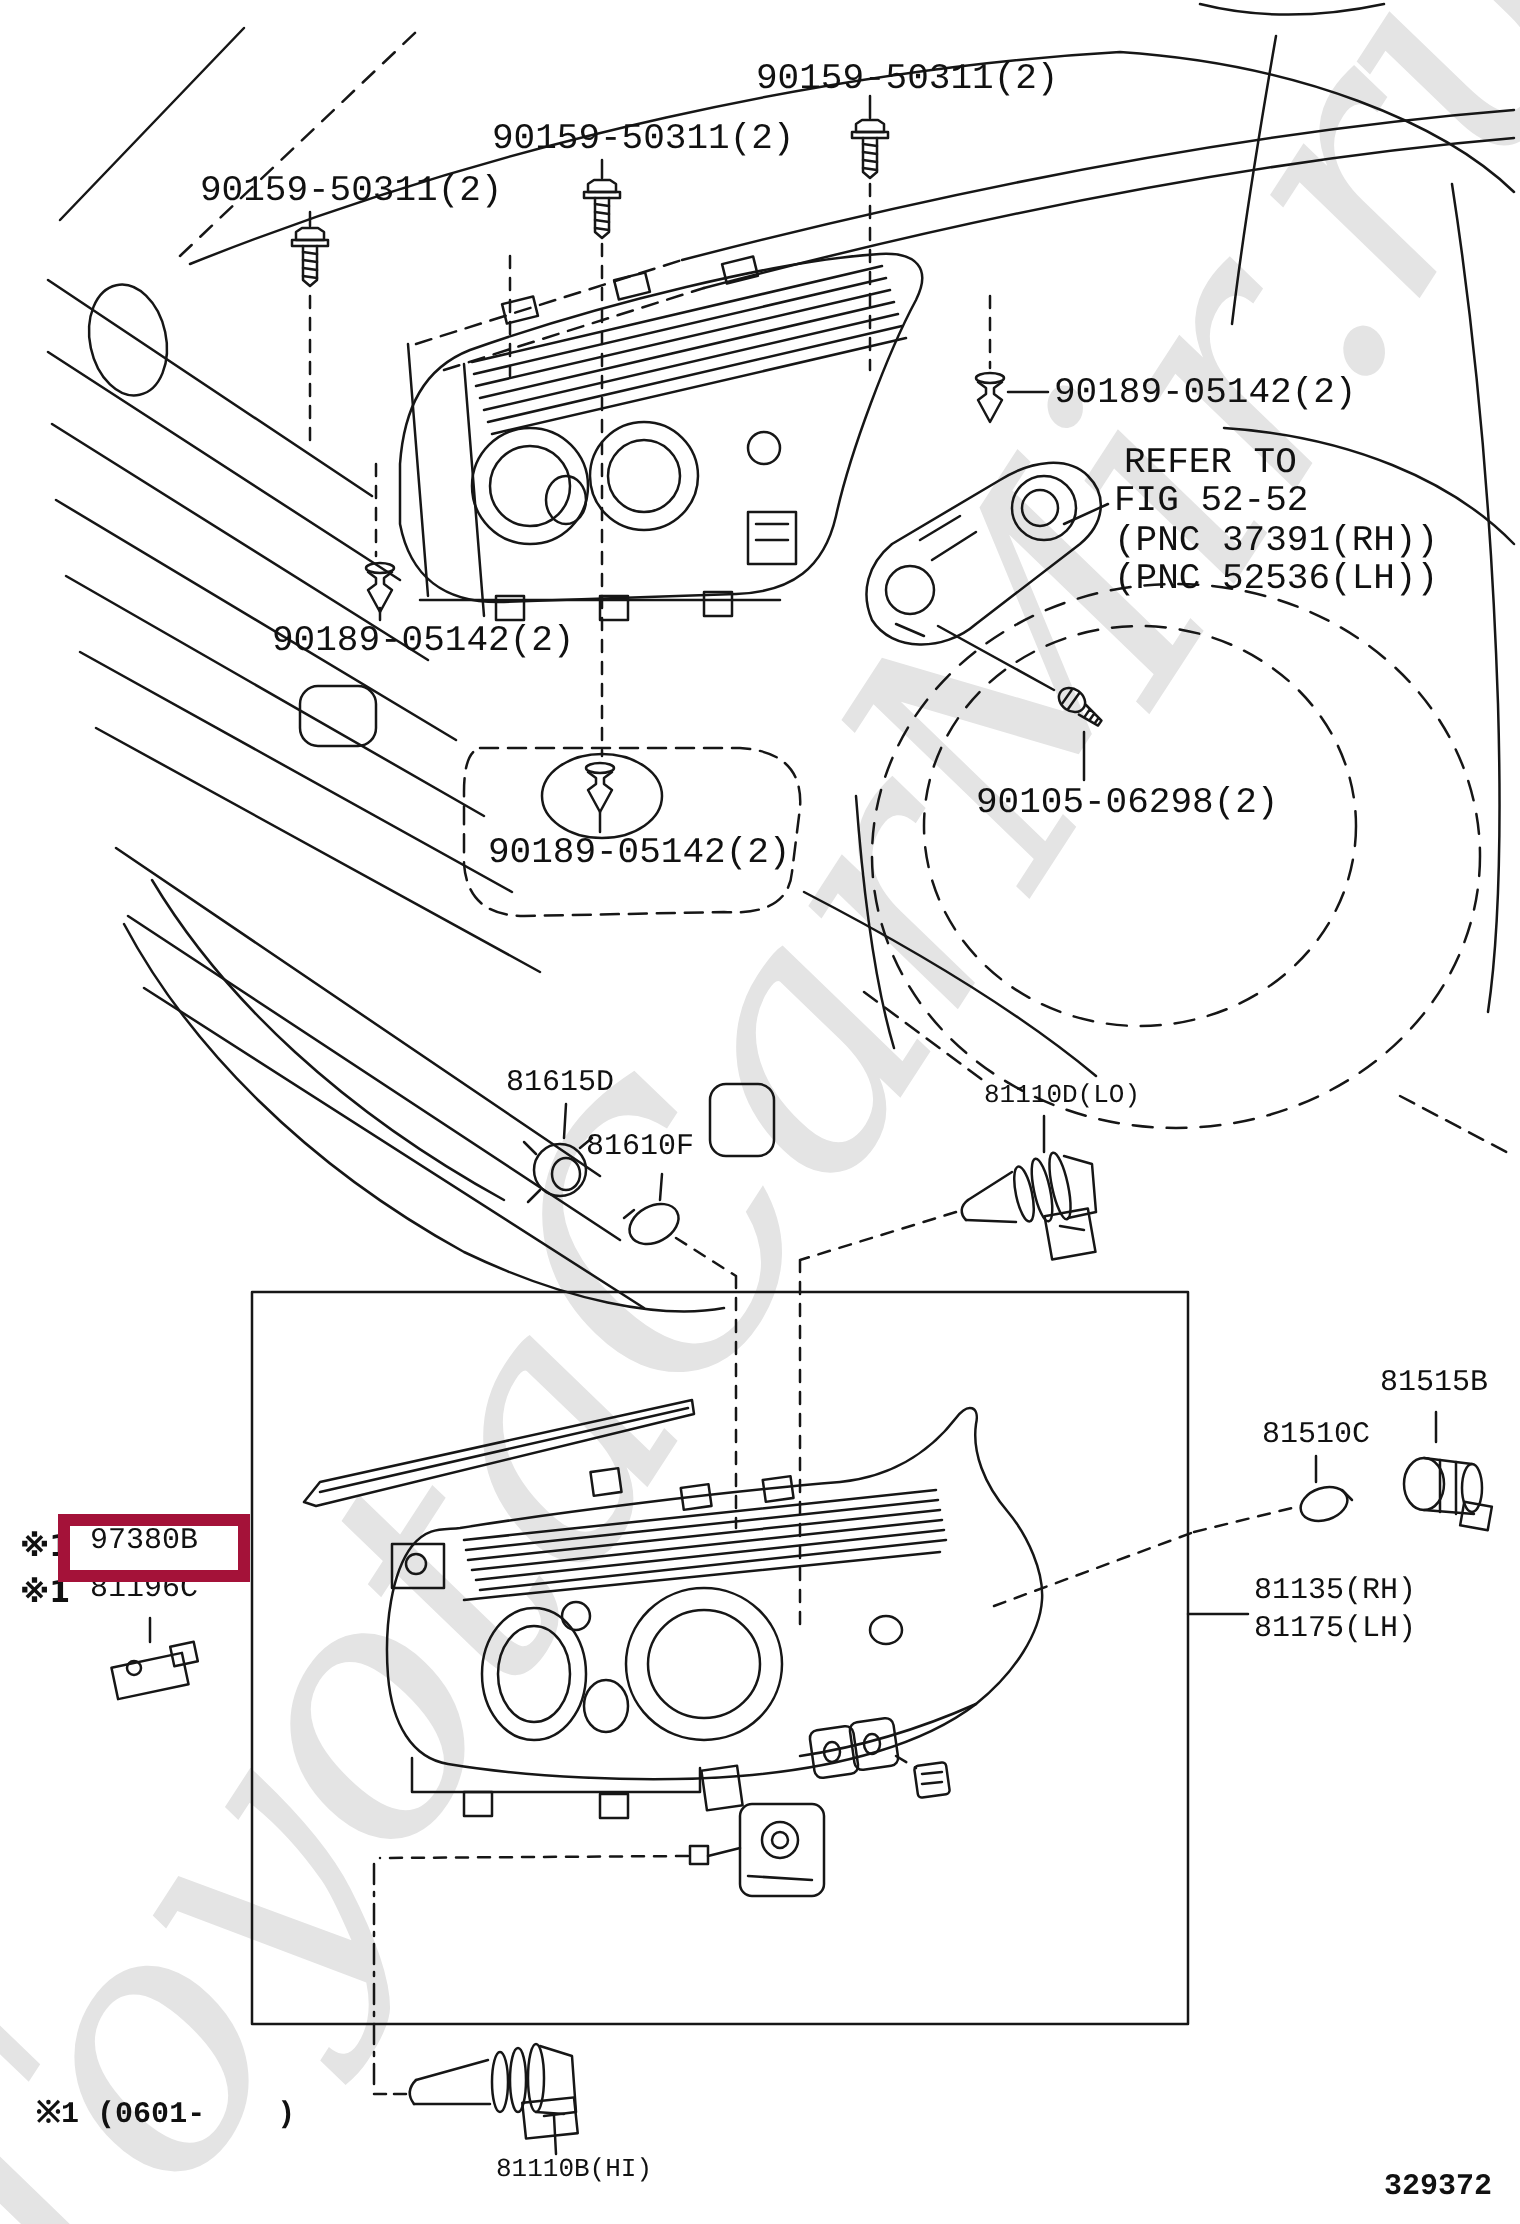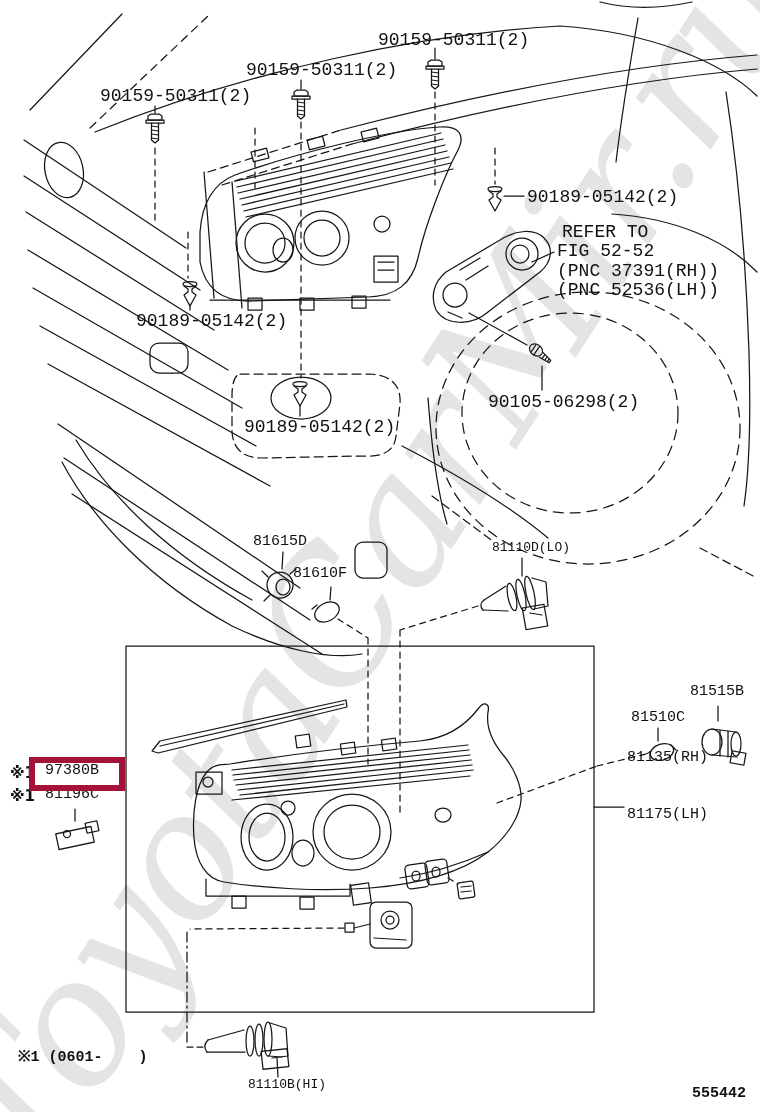--- a/index.html
+++ b/index.html
@@ -268,26 +268,26 @@
   <div class="callout s18" style="left:562px;top:222px">REFER TO</div>
   <div class="callout s18" style="left:557px;top:241px">FIG 52-52</div>
   <div class="callout s18" style="left:557px;top:261px">(PNC 37391(RH))</div>
   <div class="callout s18" style="left:557px;top:280px">(PNC 52536(LH))</div>
 
   <div class="callout s20" style="left:253px;top:533px">81615D</div>
   <div class="callout s20" style="left:293px;top:565px">81610F</div>
   <div class="callout s19" style="left:492px;top:540px">81110D(LO)</div>
   <div class="callout s20" style="left:690px;top:683px">81515B</div>
   <div class="callout s20" style="left:631px;top:709px">81510C</div>
-  <div class="callout s20" style="left:627px;top:749px">81135(RH)</div>
+  <div class="callout s20" style="left:627px;top:787px">81135(RH)</div>
   <div class="callout s20" style="left:627px;top:806px">81175(LH)</div>
   <div class="callout s19" style="left:248px;top:1077px">81110B(HI)</div>
 
   <div class="callout marker" style="left:10px;top:764px">※1</div>
   <div class="callout marker" style="left:10px;top:787px">※1</div>
   <div class="callout s20" style="left:45px;top:786px">81196C</div>
   <div class="callout s20" style="left:45px;top:762px;z-index:5">97380B</div>
   <div class="redbox"></div>
 
   <div class="callout small" style="left:18px;top:1045px">※1 (0601-    )</div>
-  <div class="callout small" style="left:692px;top:1085px">555442</div>
+  <div class="callout small" style="left:692px;top:1085px">329372</div>
 
 </div>
 
 </body></html>

